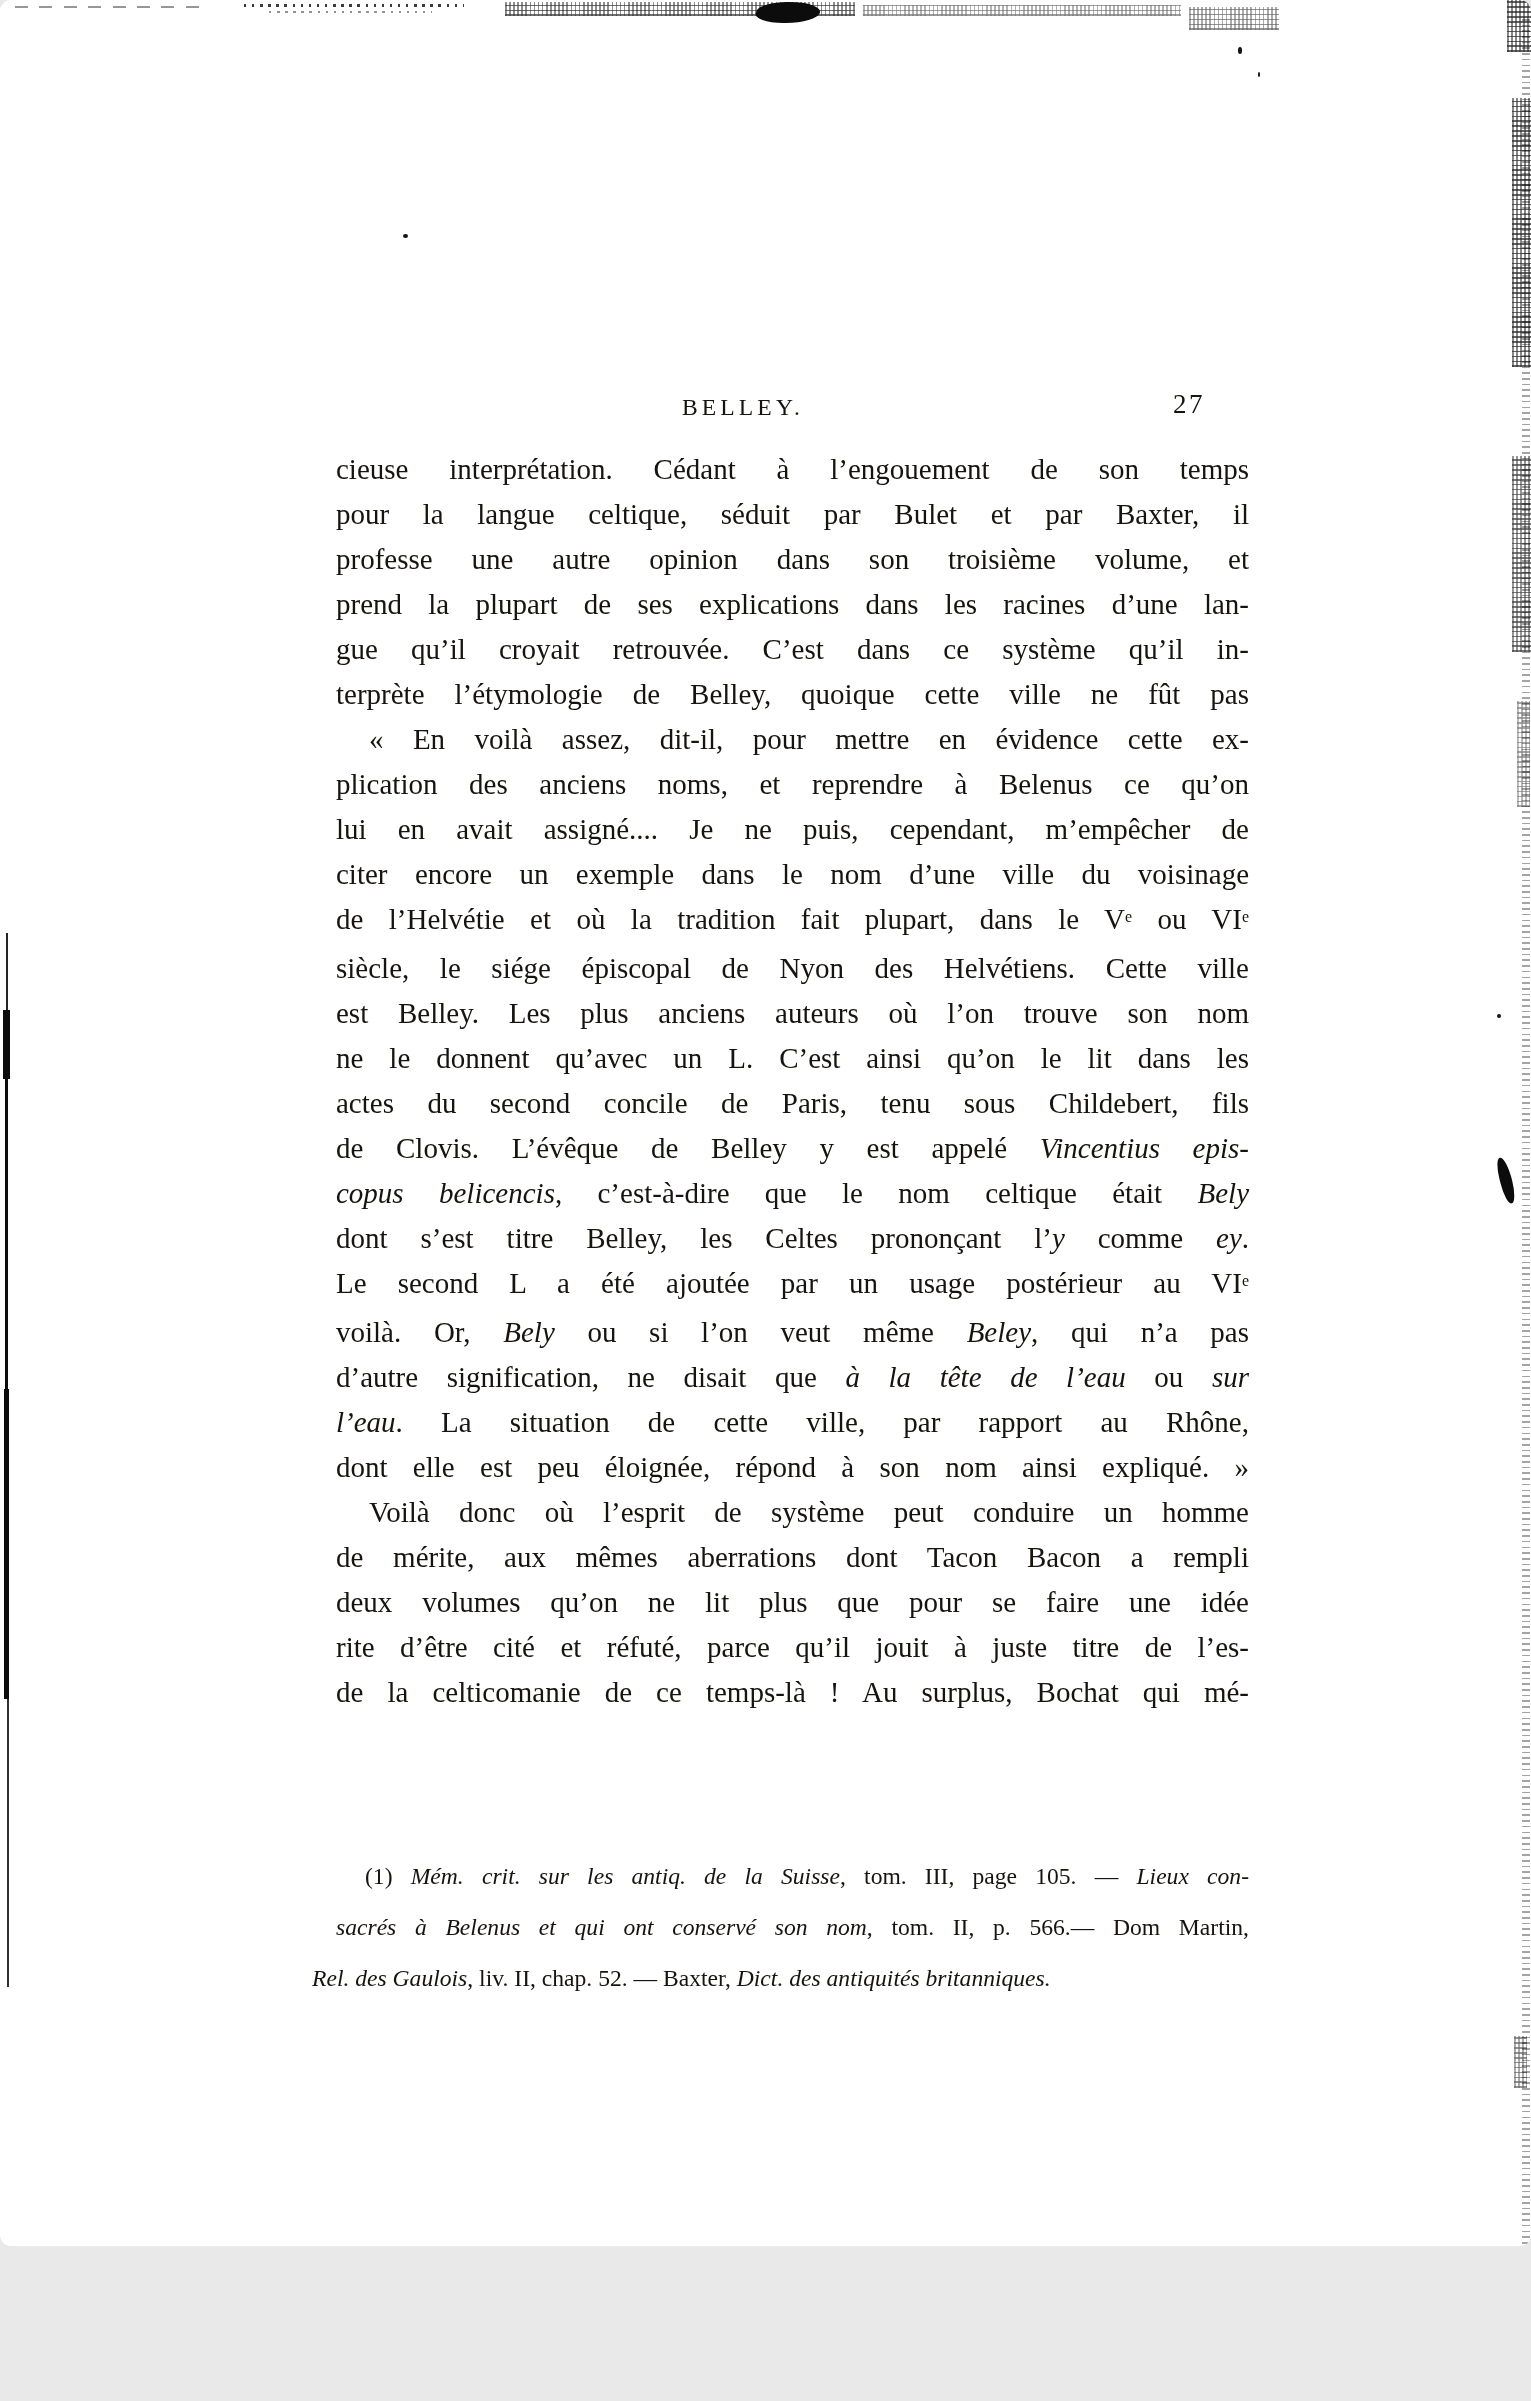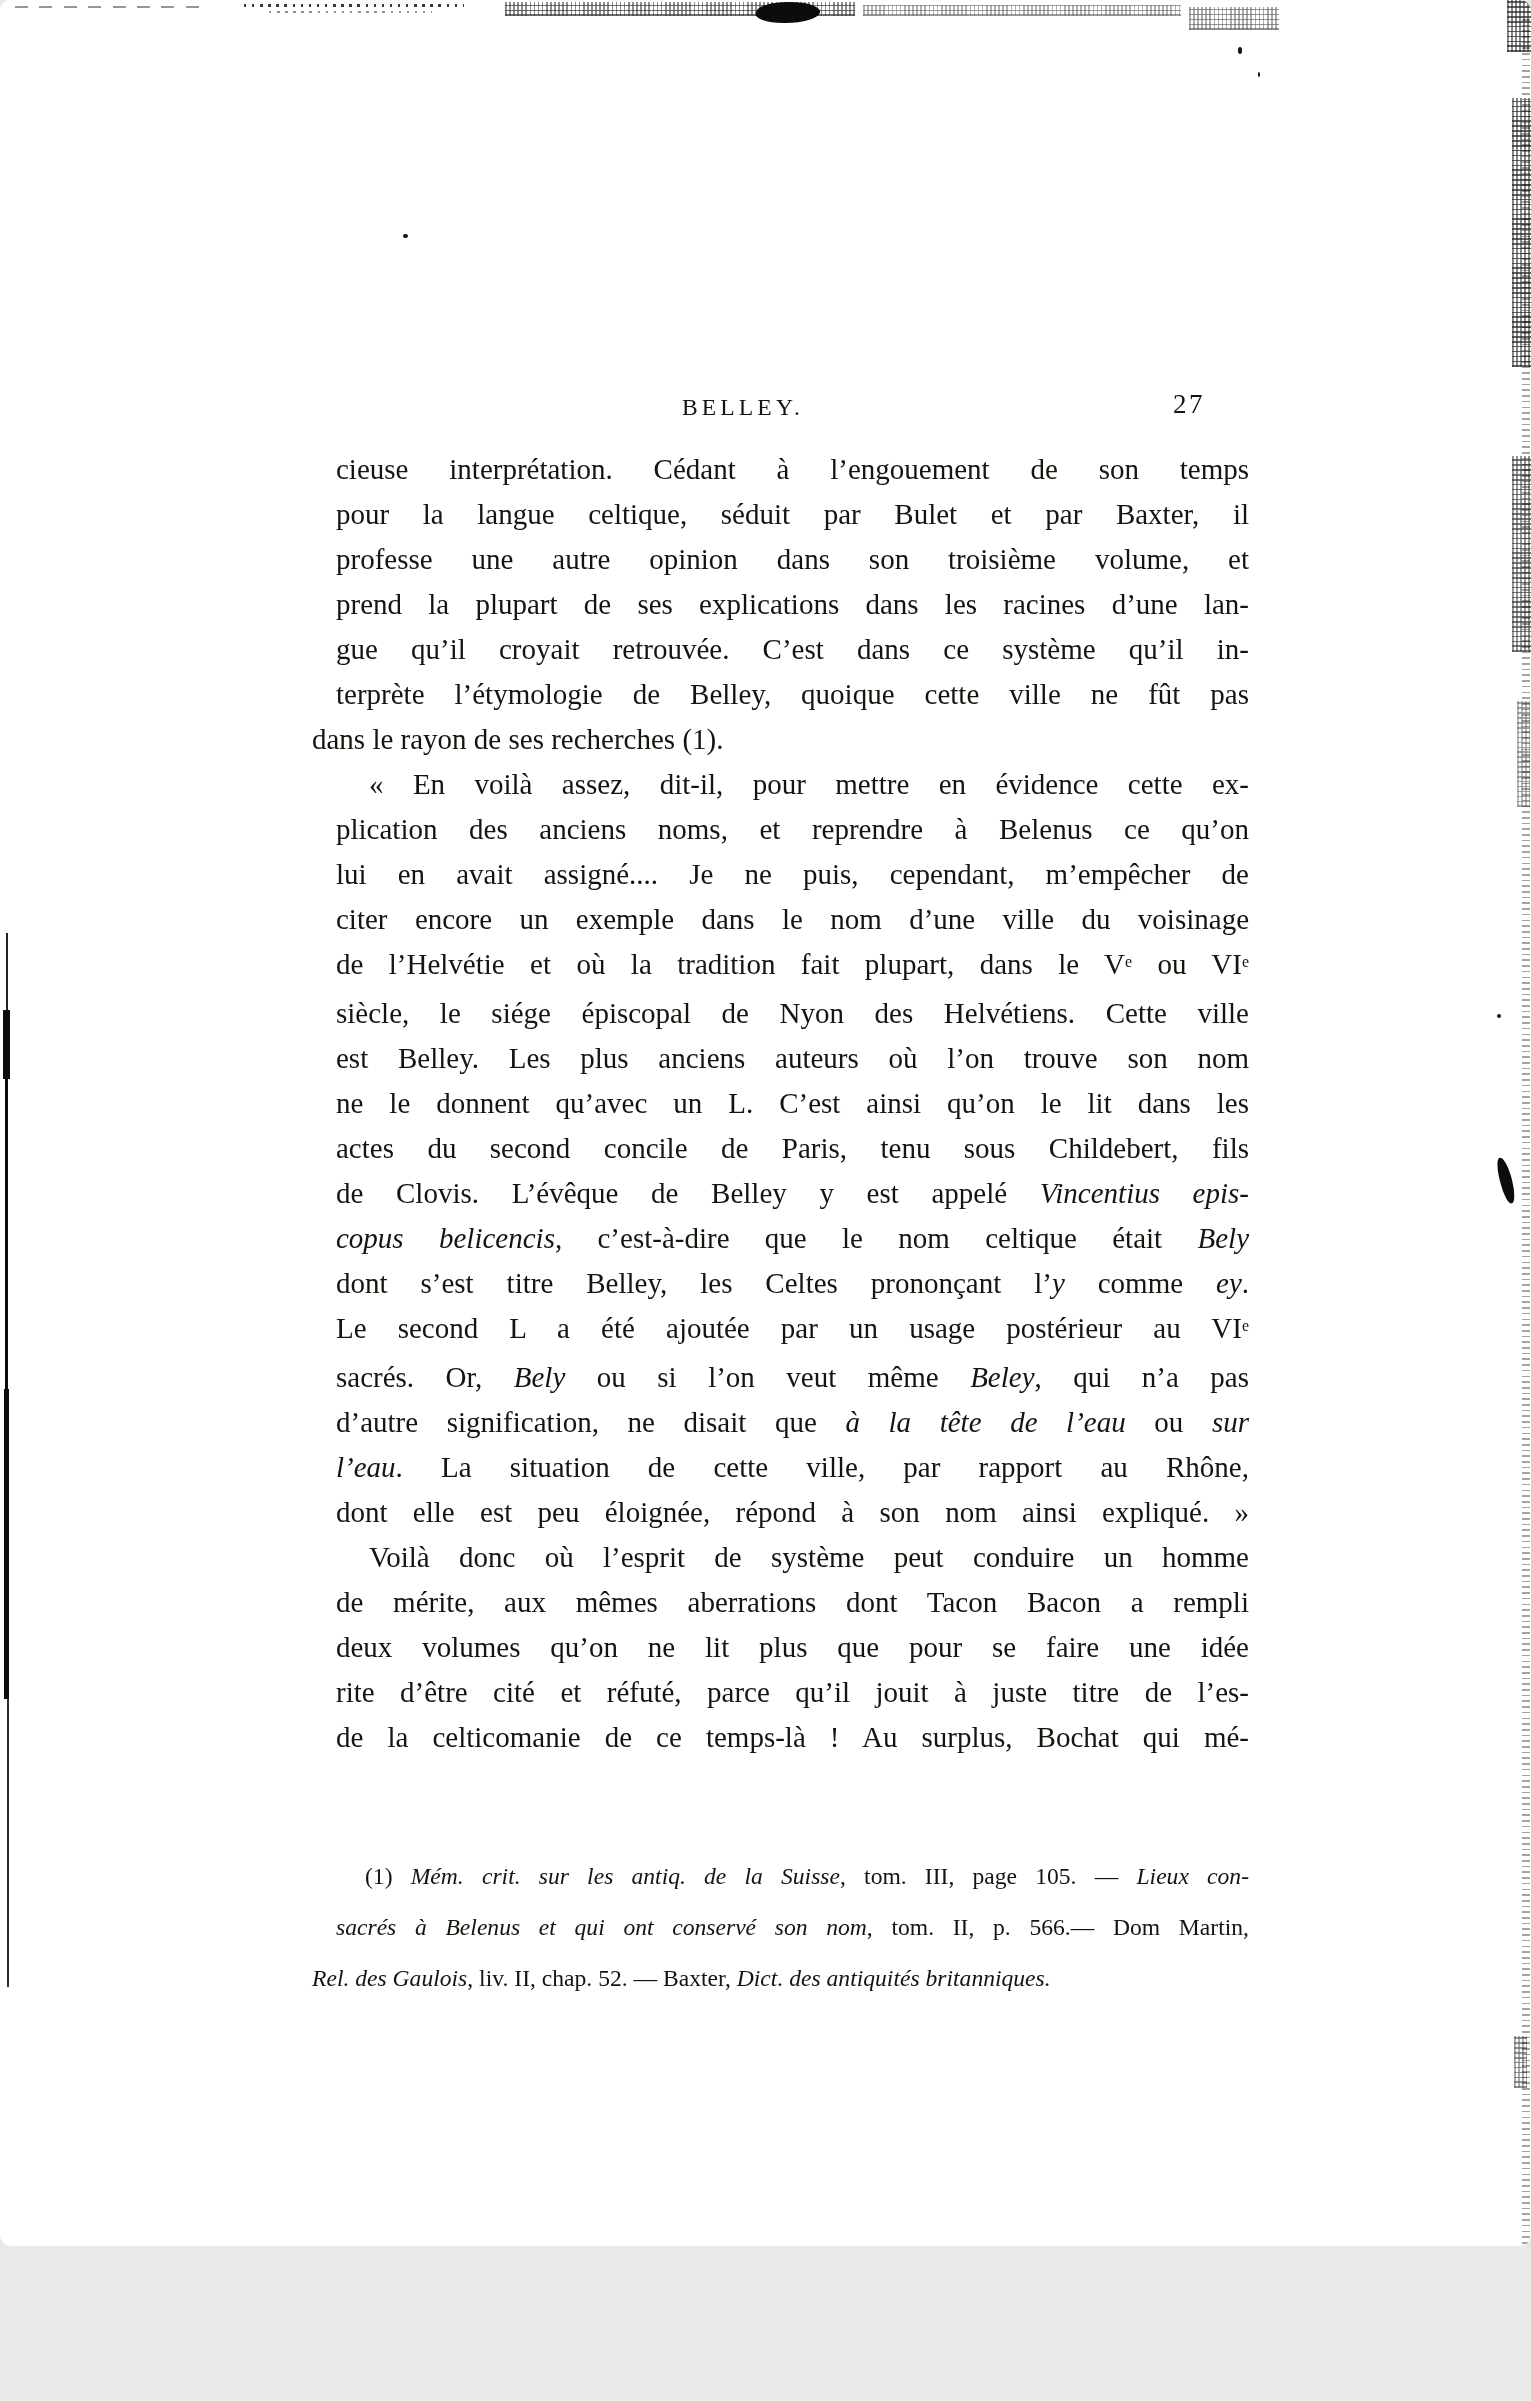--- a/index.html
+++ b/index.html
@@ -96,37 +96,36 @@
   </div>
 
   <div class="body-text" id="bodyText">
       <div class="para">
         <div class="line j"><span>cieuse interprétation. Cédant à l’engouement de son temps</span></div>
         <div class="line j"><span>pour la langue celtique, séduit par Bulet et par Baxter, il</span></div>
         <div class="line j"><span>professe une autre opinion dans son troisième volume, et</span></div>
         <div class="line j"><span>prend la plupart de ses explications dans les racines d’une lan-</span></div>
         <div class="line j"><span>gue qu’il croyait retrouvée. C’est dans ce système qu’il in-</span></div>
         <div class="line j"><span>terprète l’étymologie de Belley, quoique cette ville ne fût pas</span></div>
-        <div class="line"><span>dans le rayon de ses recherches (1).</span></div>
       </div>
       <div class="para ind">
         <div class="line j"><span>« En voilà assez, dit-il, pour mettre en évidence cette ex-</span></div>
         <div class="line j"><span>plication des anciens noms, et reprendre à Belenus ce qu’on</span></div>
         <div class="line j"><span>lui en avait assigné.... Je ne puis, cependant, m’empêcher de</span></div>
         <div class="line j"><span>citer encore un exemple dans le nom d’une ville du voisinage</span></div>
         <div class="line j"><span>de l’Helvétie et où la tradition fait plupart, dans le V</span><span class="sup">e</span><span> ou VI</span><span class="sup">e</span></div>
         <div class="line j"><span>siècle, le siége épiscopal de Nyon des Helvétiens. Cette ville</span></div>
         <div class="line j"><span>est Belley. Les plus anciens auteurs où l’on trouve son nom</span></div>
         <div class="line j"><span>ne le donnent qu’avec un L. C’est ainsi qu’on le lit dans les</span></div>
         <div class="line j"><span>actes du second concile de Paris, tenu sous Childebert, fils</span></div>
         <div class="line j"><span>de Clovis. L’évêque de Belley y est appelé </span><span class="i">Vincentius epis-</span></div>
         <div class="line j"><span class="i">copus belicencis</span><span>, c’est-à-dire que le nom celtique était </span><span class="i">Bely</span></div>
         <div class="line j"><span>dont s’est titre Belley, les Celtes prononçant l’</span><span class="i">y</span><span> comme </span><span class="i">ey</span><span>.</span></div>
         <div class="line j"><span>Le second L a été ajoutée par un usage postérieur au VI</span><span class="sup">e</span></div>
-        <div class="line j"><span>sacrés. Or, </span><span class="i">Bely</span><span> ou si l’on veut même </span><span class="i">Beley</span><span>, qui n’a pas</span></div>
+        <div class="line j"><span>voilà. Or, </span><span class="i">Bely</span><span> ou si l’on veut même </span><span class="i">Beley</span><span>, qui n’a pas</span></div>
         <div class="line j"><span>d’autre signification, ne disait que </span><span class="i">à la tête de l’eau</span><span> ou </span><span class="i">sur</span></div>
         <div class="line j"><span class="i">l’eau</span><span>. La situation de cette ville, par rapport au Rhône,</span></div>
         <div class="line j"><span>dont elle est peu éloignée, répond à son nom ainsi expliqué. »</span></div>
       </div>
       <div class="para ind">
         <div class="line j"><span>Voilà donc où l’esprit de système peut conduire un homme</span></div>
         <div class="line j"><span>de mérite, aux mêmes aberrations dont Tacon Bacon a rempli</span></div>
         <div class="line j"><span>deux volumes qu’on ne lit plus que pour se faire une idée</span></div>
         <div class="line j"><span>rite d’être cité et réfuté, parce qu’il jouit à juste titre de l’es-</span></div>
         <div class="line j"><span>de la celticomanie de ce temps-là ! Au surplus, Bochat qui mé-</span></div>

